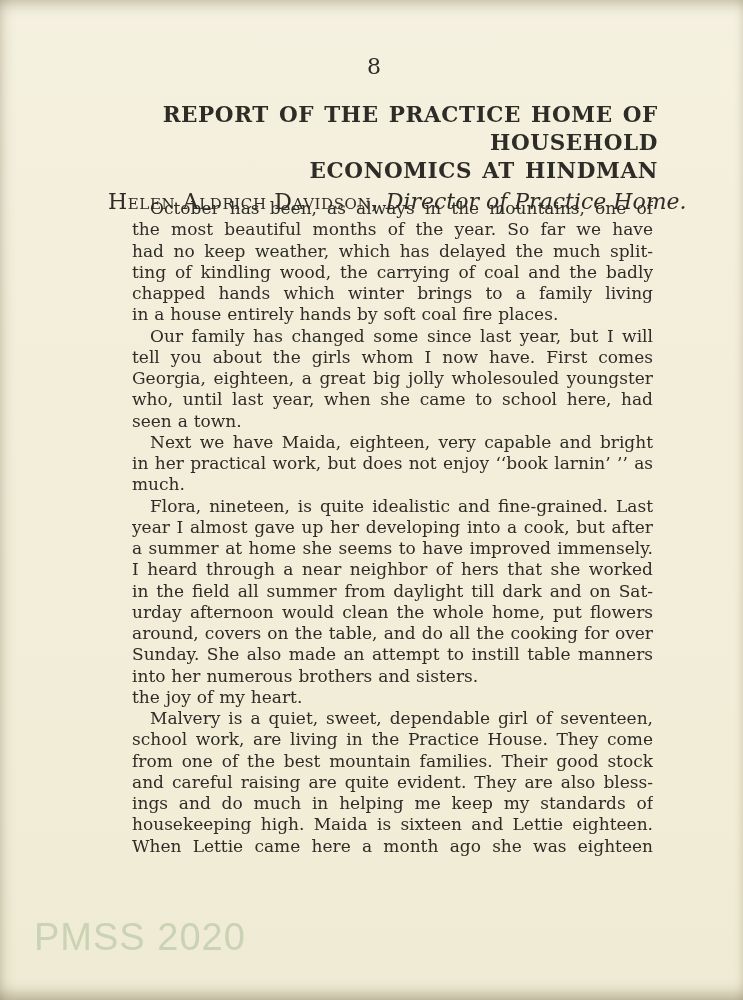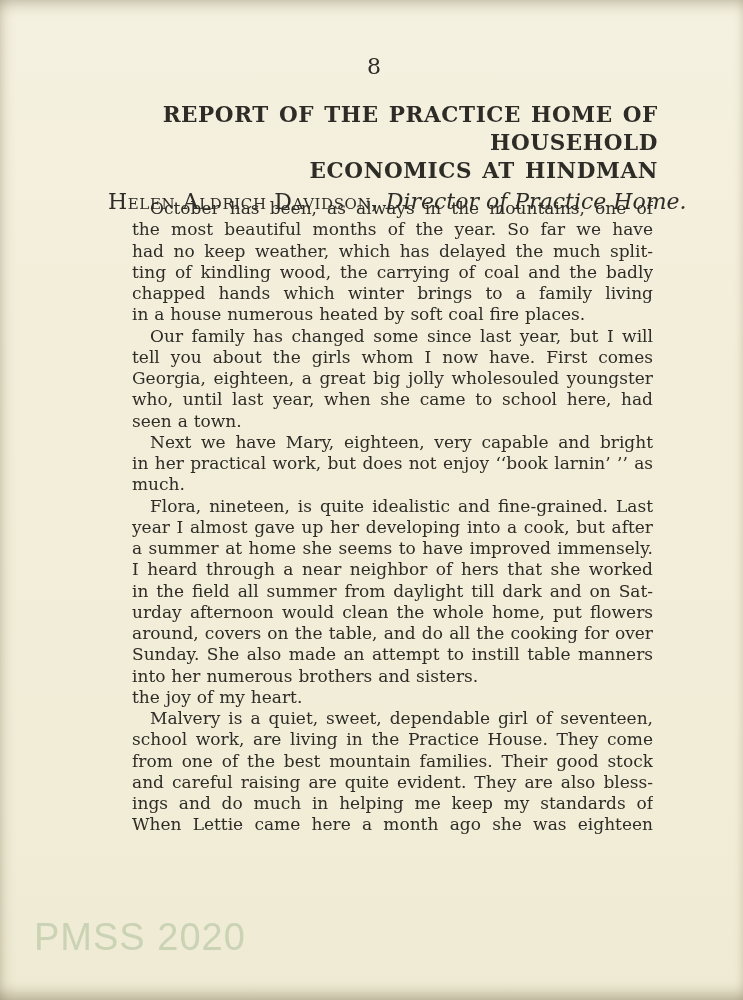--- a/index.html
+++ b/index.html
@@ -108,31 +108,31 @@
     <span class="role">Director of Practice Home.</span>
   </p>
 
   <div class="body-text">
       <div class="paragraph">
         <div class="line first">October has been, as always in the mountains, one of</div>
         <div class="line">the most beautiful months of the year.  So far we have</div>
         <div class="line">had no keep weather, which has delayed the much split-</div>
         <div class="line">ting of kindling wood, the carrying of coal and the badly</div>
         <div class="line">chapped hands which winter brings to a family living</div>
-        <div class="line para-last">in a house numerous heated by soft coal fire places.</div>
+        <div class="line para-last">in a house entirely hands by soft coal fire places.</div>
       </div>
       <div class="paragraph">
         <div class="line first">Our family has changed some since last year, but I will</div>
         <div class="line">tell you about the girls whom I now have.  First comes</div>
         <div class="line">Georgia, eighteen, a great big jolly wholesouled youngster</div>
         <div class="line">who, until last year, when she came to school here, had never</div>
         <div class="line para-last">seen a town.</div>
       </div>
       <div class="paragraph">
-        <div class="line first">Next we have Mary, eighteen, very capable and bright</div>
+        <div class="line first">Next we have Maida, eighteen, very capable and bright</div>
         <div class="line">in her practical work, but does not enjoy ‘‘book larnin’ ’’ as</div>
         <div class="line para-last">much.</div>
       </div>
       <div class="paragraph">
         <div class="line first">Flora, nineteen, is quite idealistic and fine-grained.  Last</div>
         <div class="line">year I almost gave up her developing into a cook, but after</div>
         <div class="line">a summer at home she seems to have improved immensely.</div>
         <div class="line">I heard through a near neighbor of hers that she worked</div>
         <div class="line">in the field all summer from daylight till dark and on Sat-</div>
         <div class="line">urday afternoon would clean the whole home, put flowers</div>
@@ -142,18 +142,19 @@
       </div>
       <div class="paragraph">
         <div class="line para-last">the joy of my heart.</div>
         <div class="line first">Malvery is a quiet, sweet, dependable girl of seventeen,</div>
       </div>
       <div class="paragraph">
         <div class="line">school work, are living in the Practice House.  They come</div>
         <div class="line">from one of the best mountain families.  Their good stock</div>
         <div class="line">and careful raising are quite evident.  They are also bless-</div>
         <div class="line">ings and do much in helping me keep my standards of</div>
+        <div class="line">housekeeping high.  Maida is sixteen and Lettie eighteen.</div>
         <div class="line para-last keep-justify">When Lettie came here a month ago she was eighteen</div>
       </div>
     </div>
 
   <div class="watermark">PMSS 2020</div>
 </div>
 
 </body></html>

